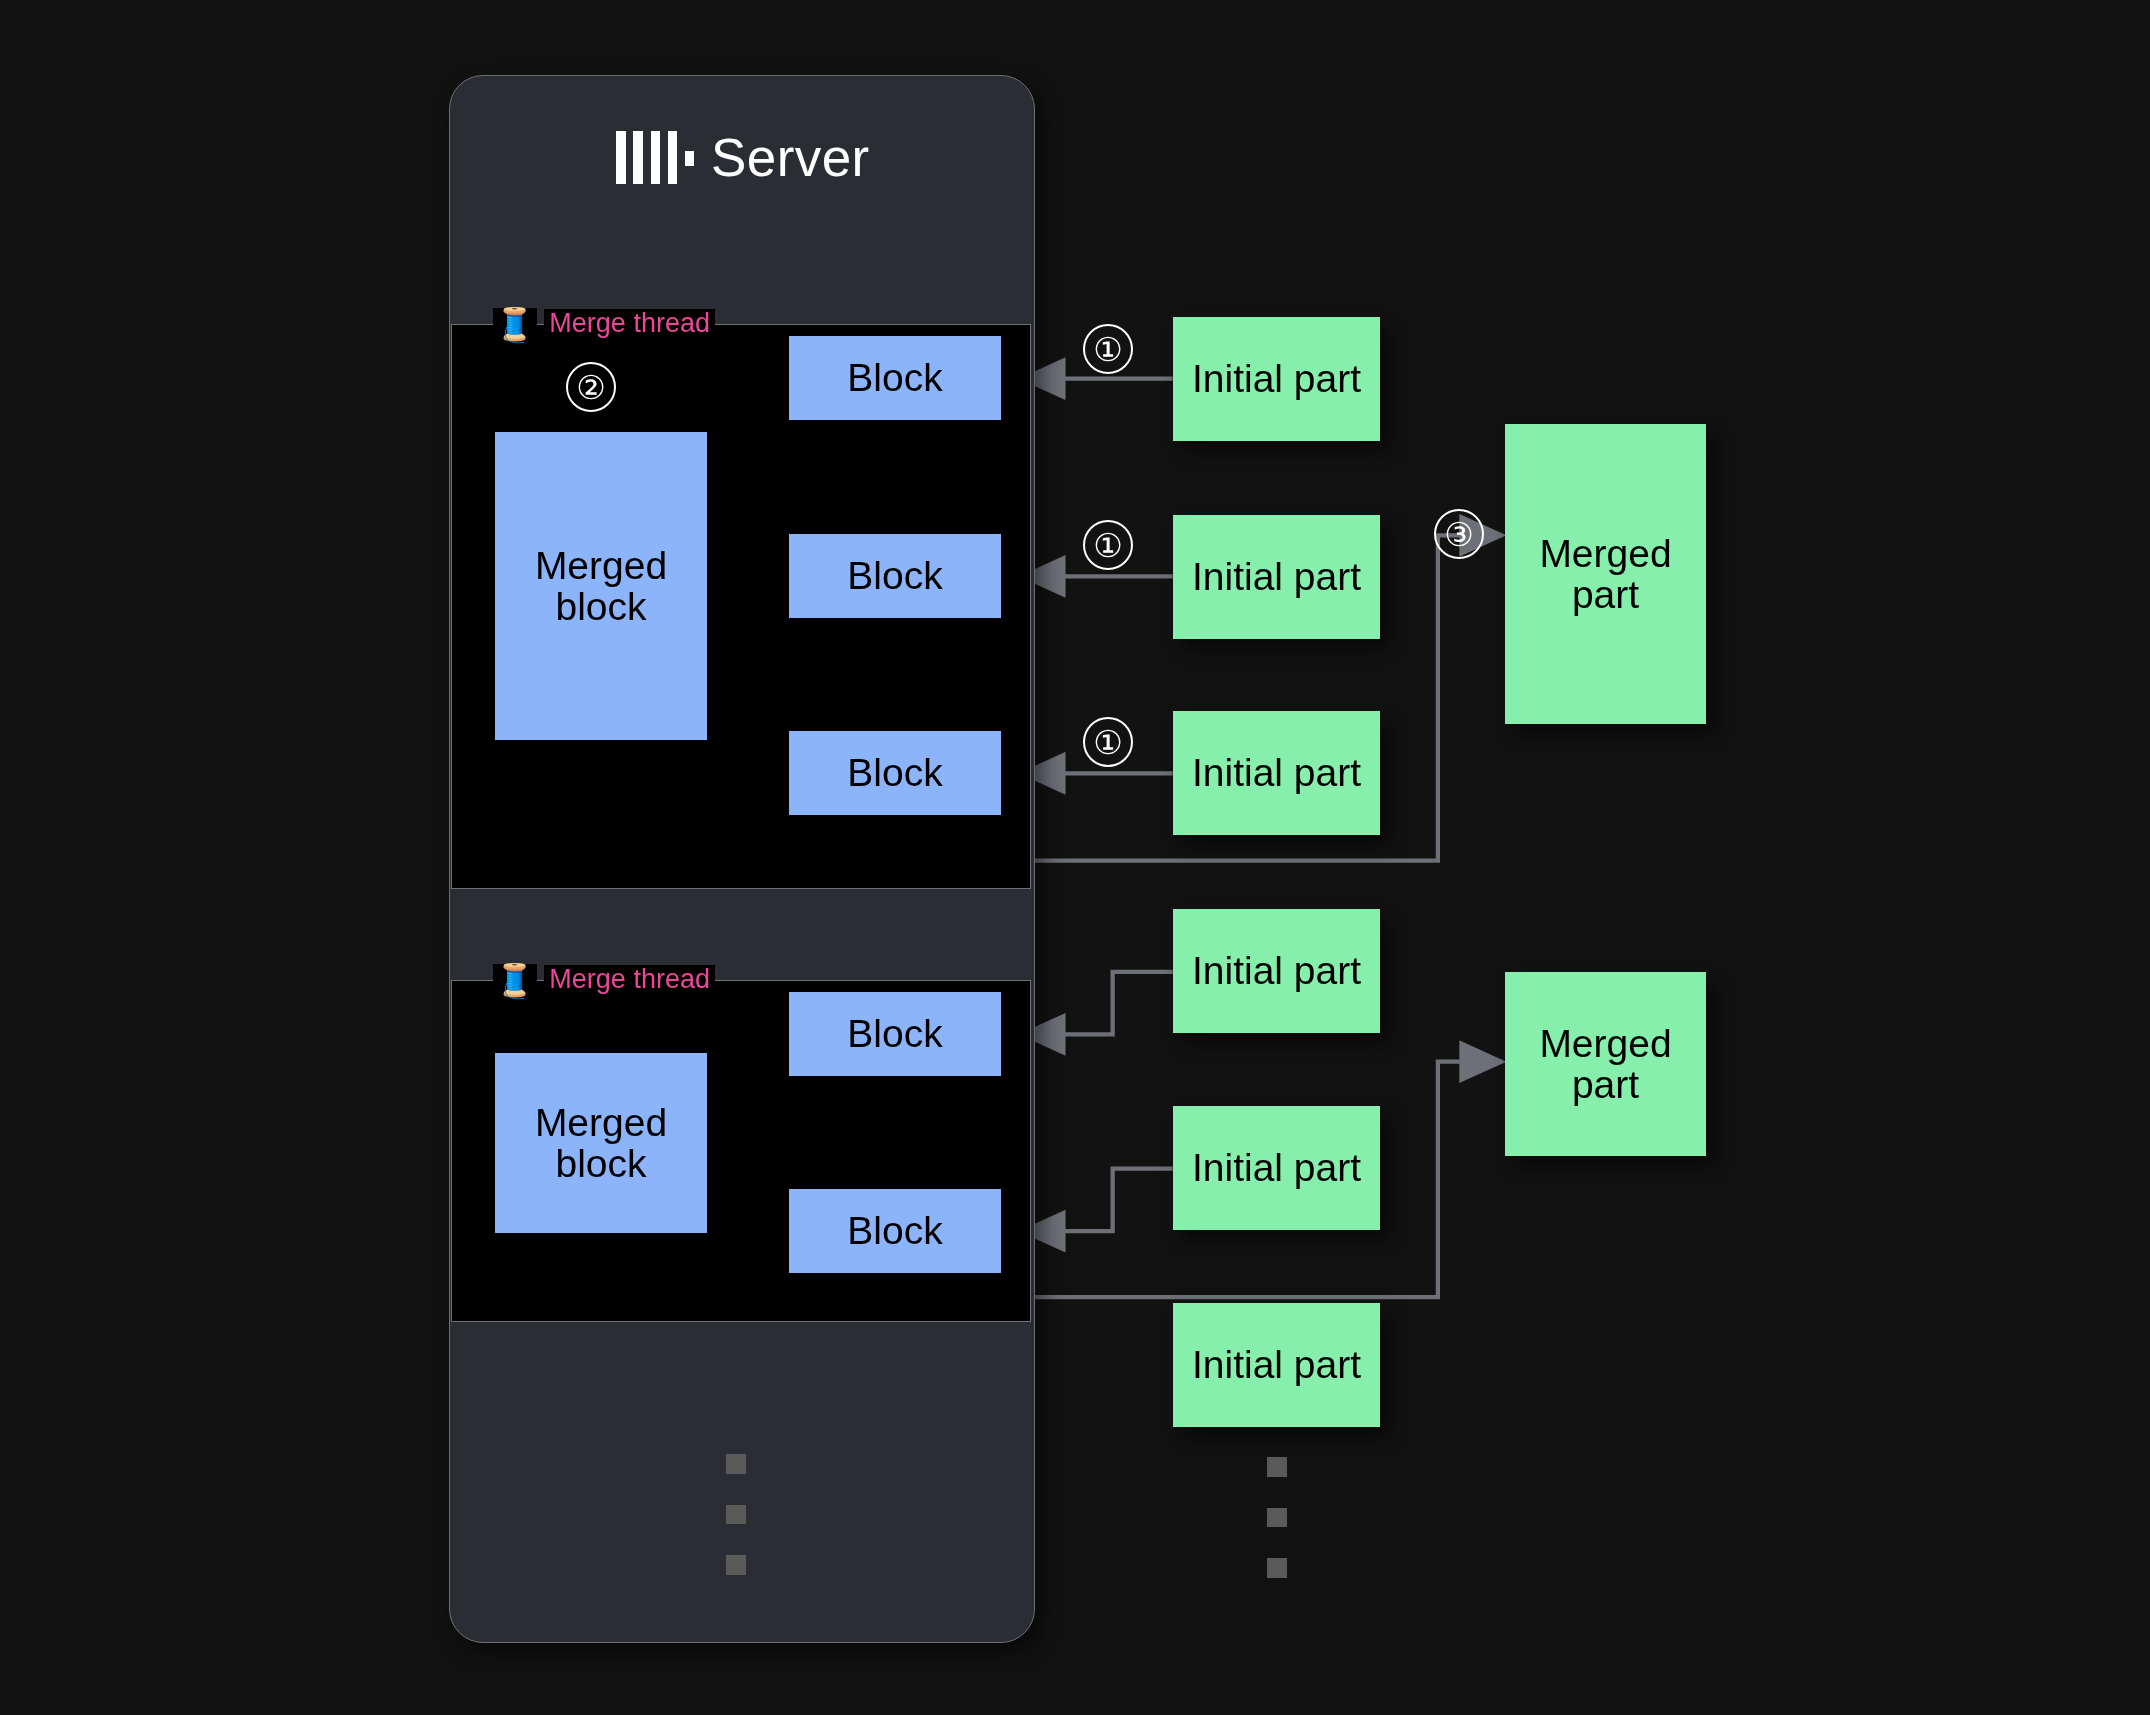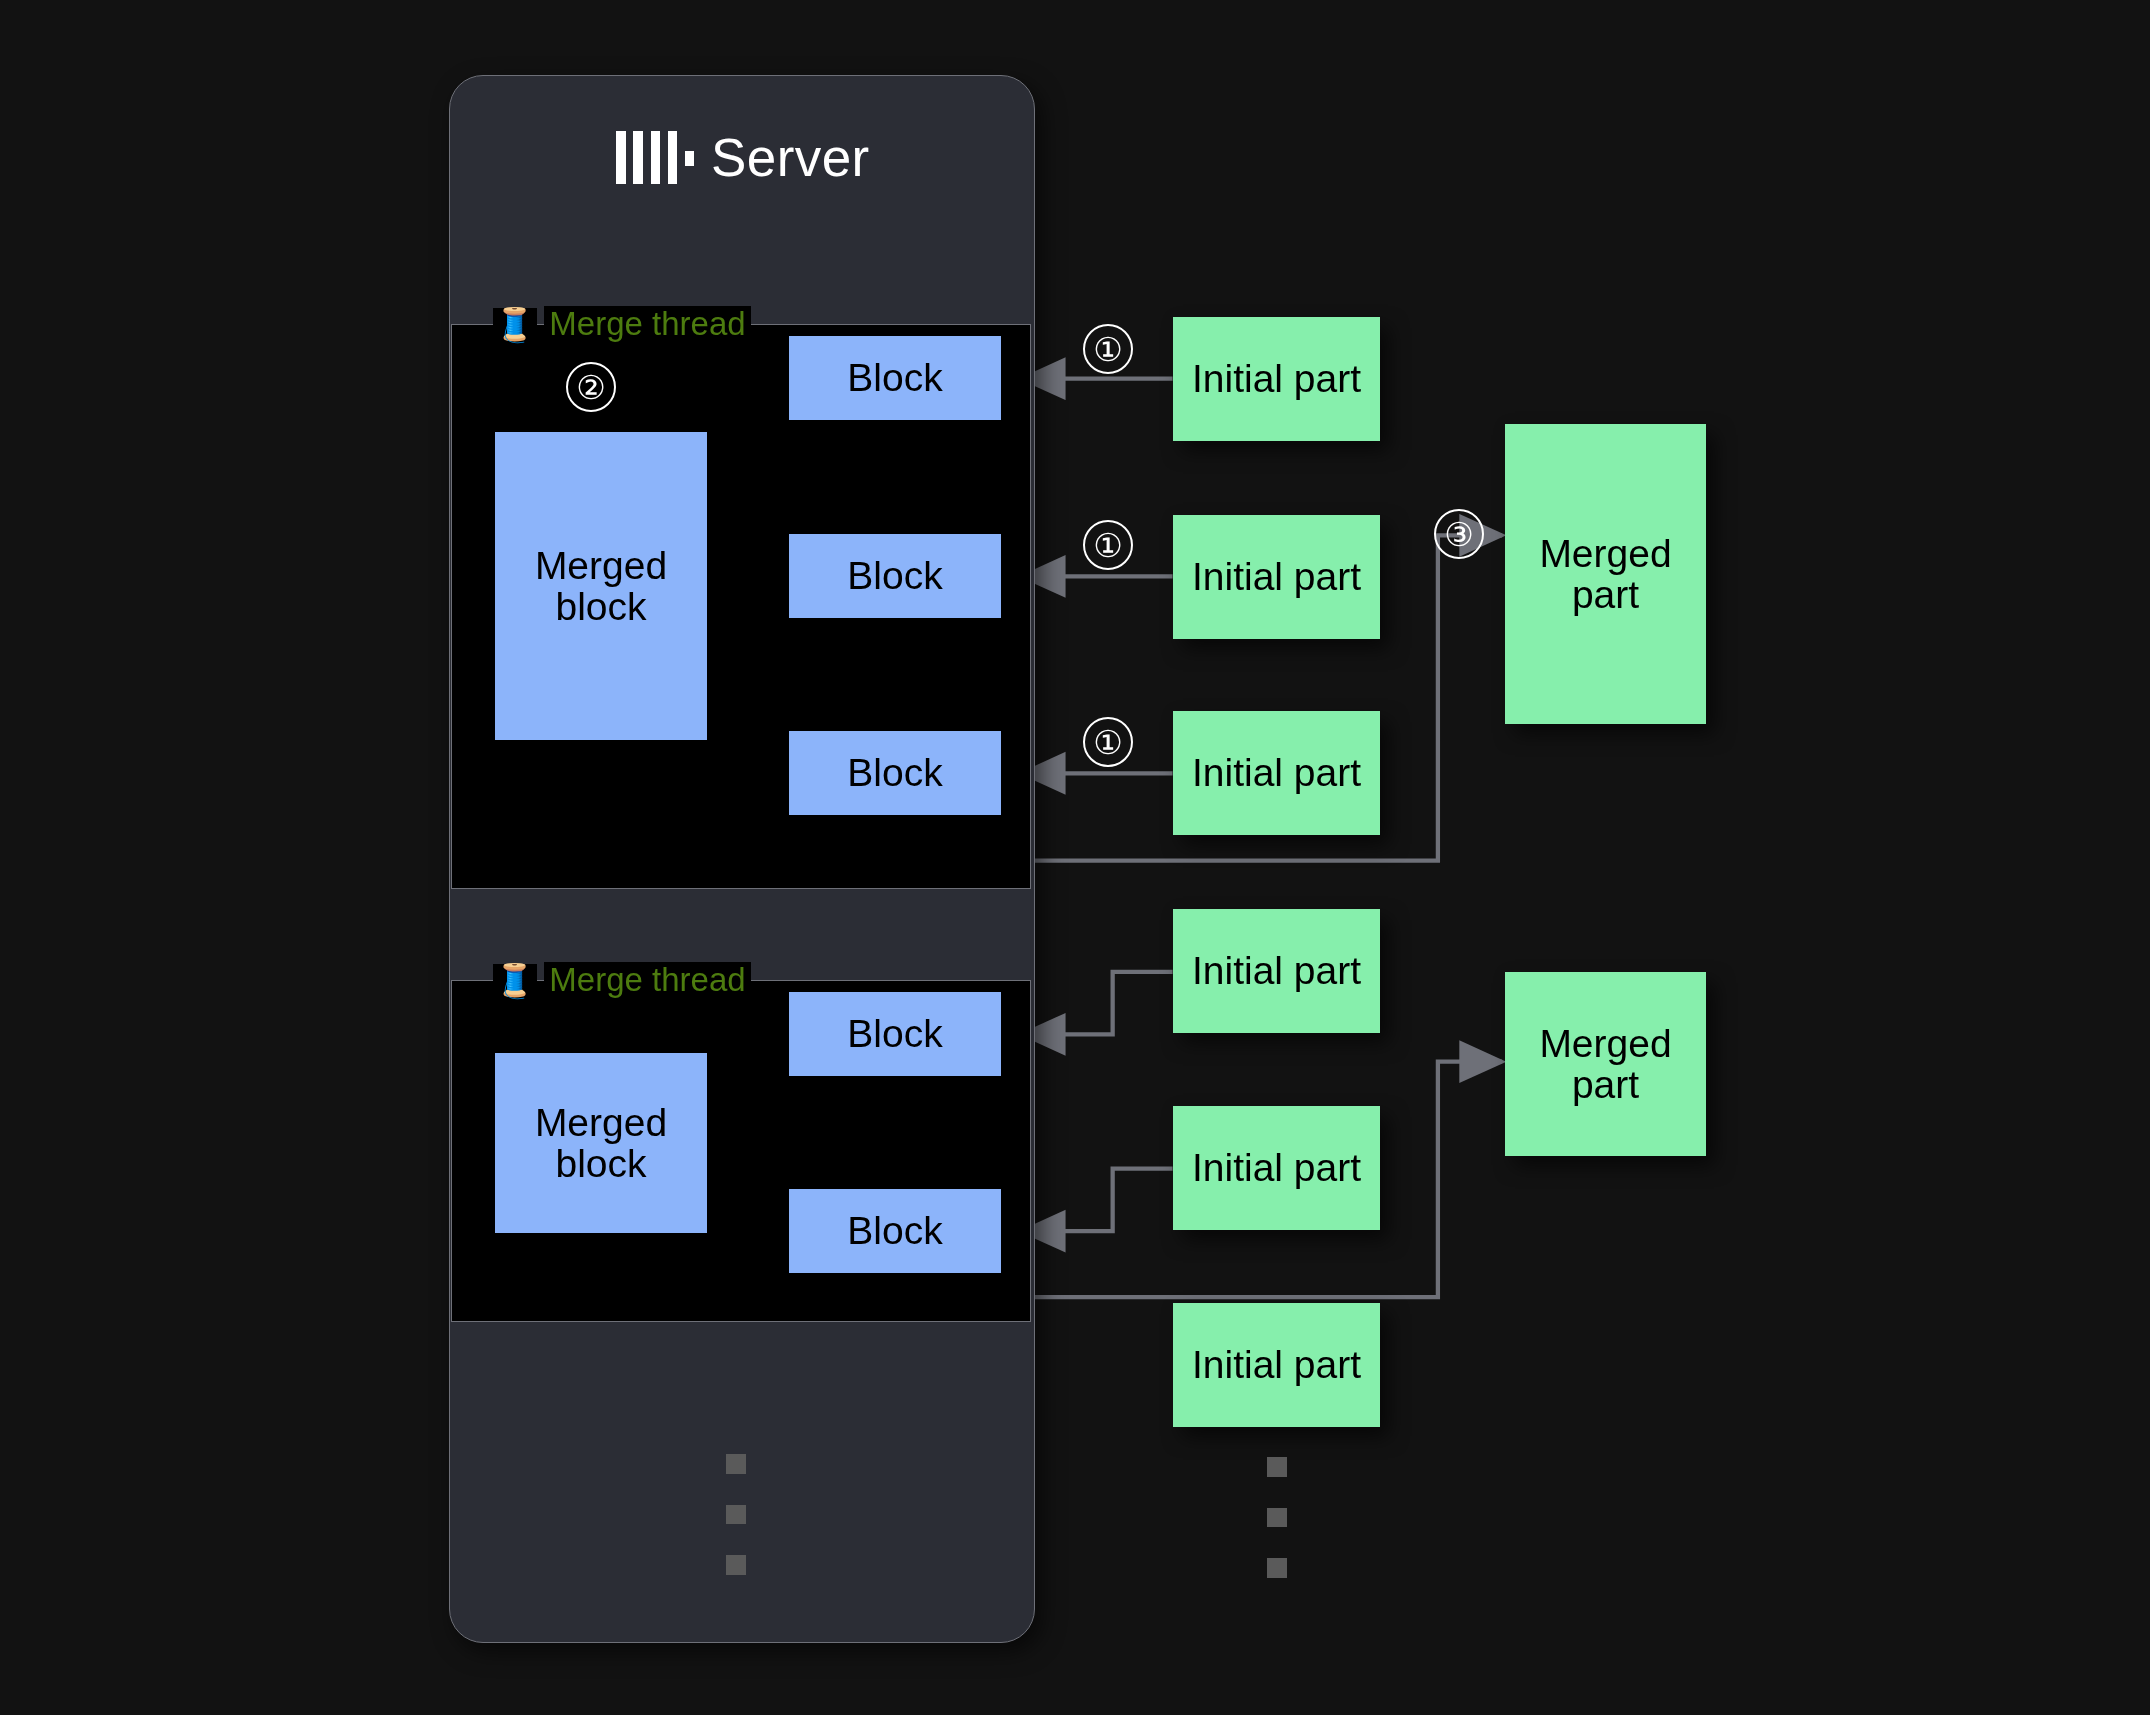--- a/index.html
+++ b/index.html
@@ -91,22 +91,22 @@
     padding: 0 8.6px 0 0;
     white-space: nowrap;
   }
   .mt-label .emoji {
     font-size: 33px;
     line-height: 1;
     background: #000;
     padding: 0 1.7px;
   }
   .mt-label .mt-text {
-    color: #4d7c0f;
-    font-size: 33px;
+    color: #ec4899;
+    font-size: 27px;
     background: #2b2d35;
     padding: 0 5.1px;
     line-height: 1.1;
   }
   .mt-label.on-black .mt-text { background: #000000; }
 
   
   .box {
     position: absolute;
     box-sizing: border-box;

